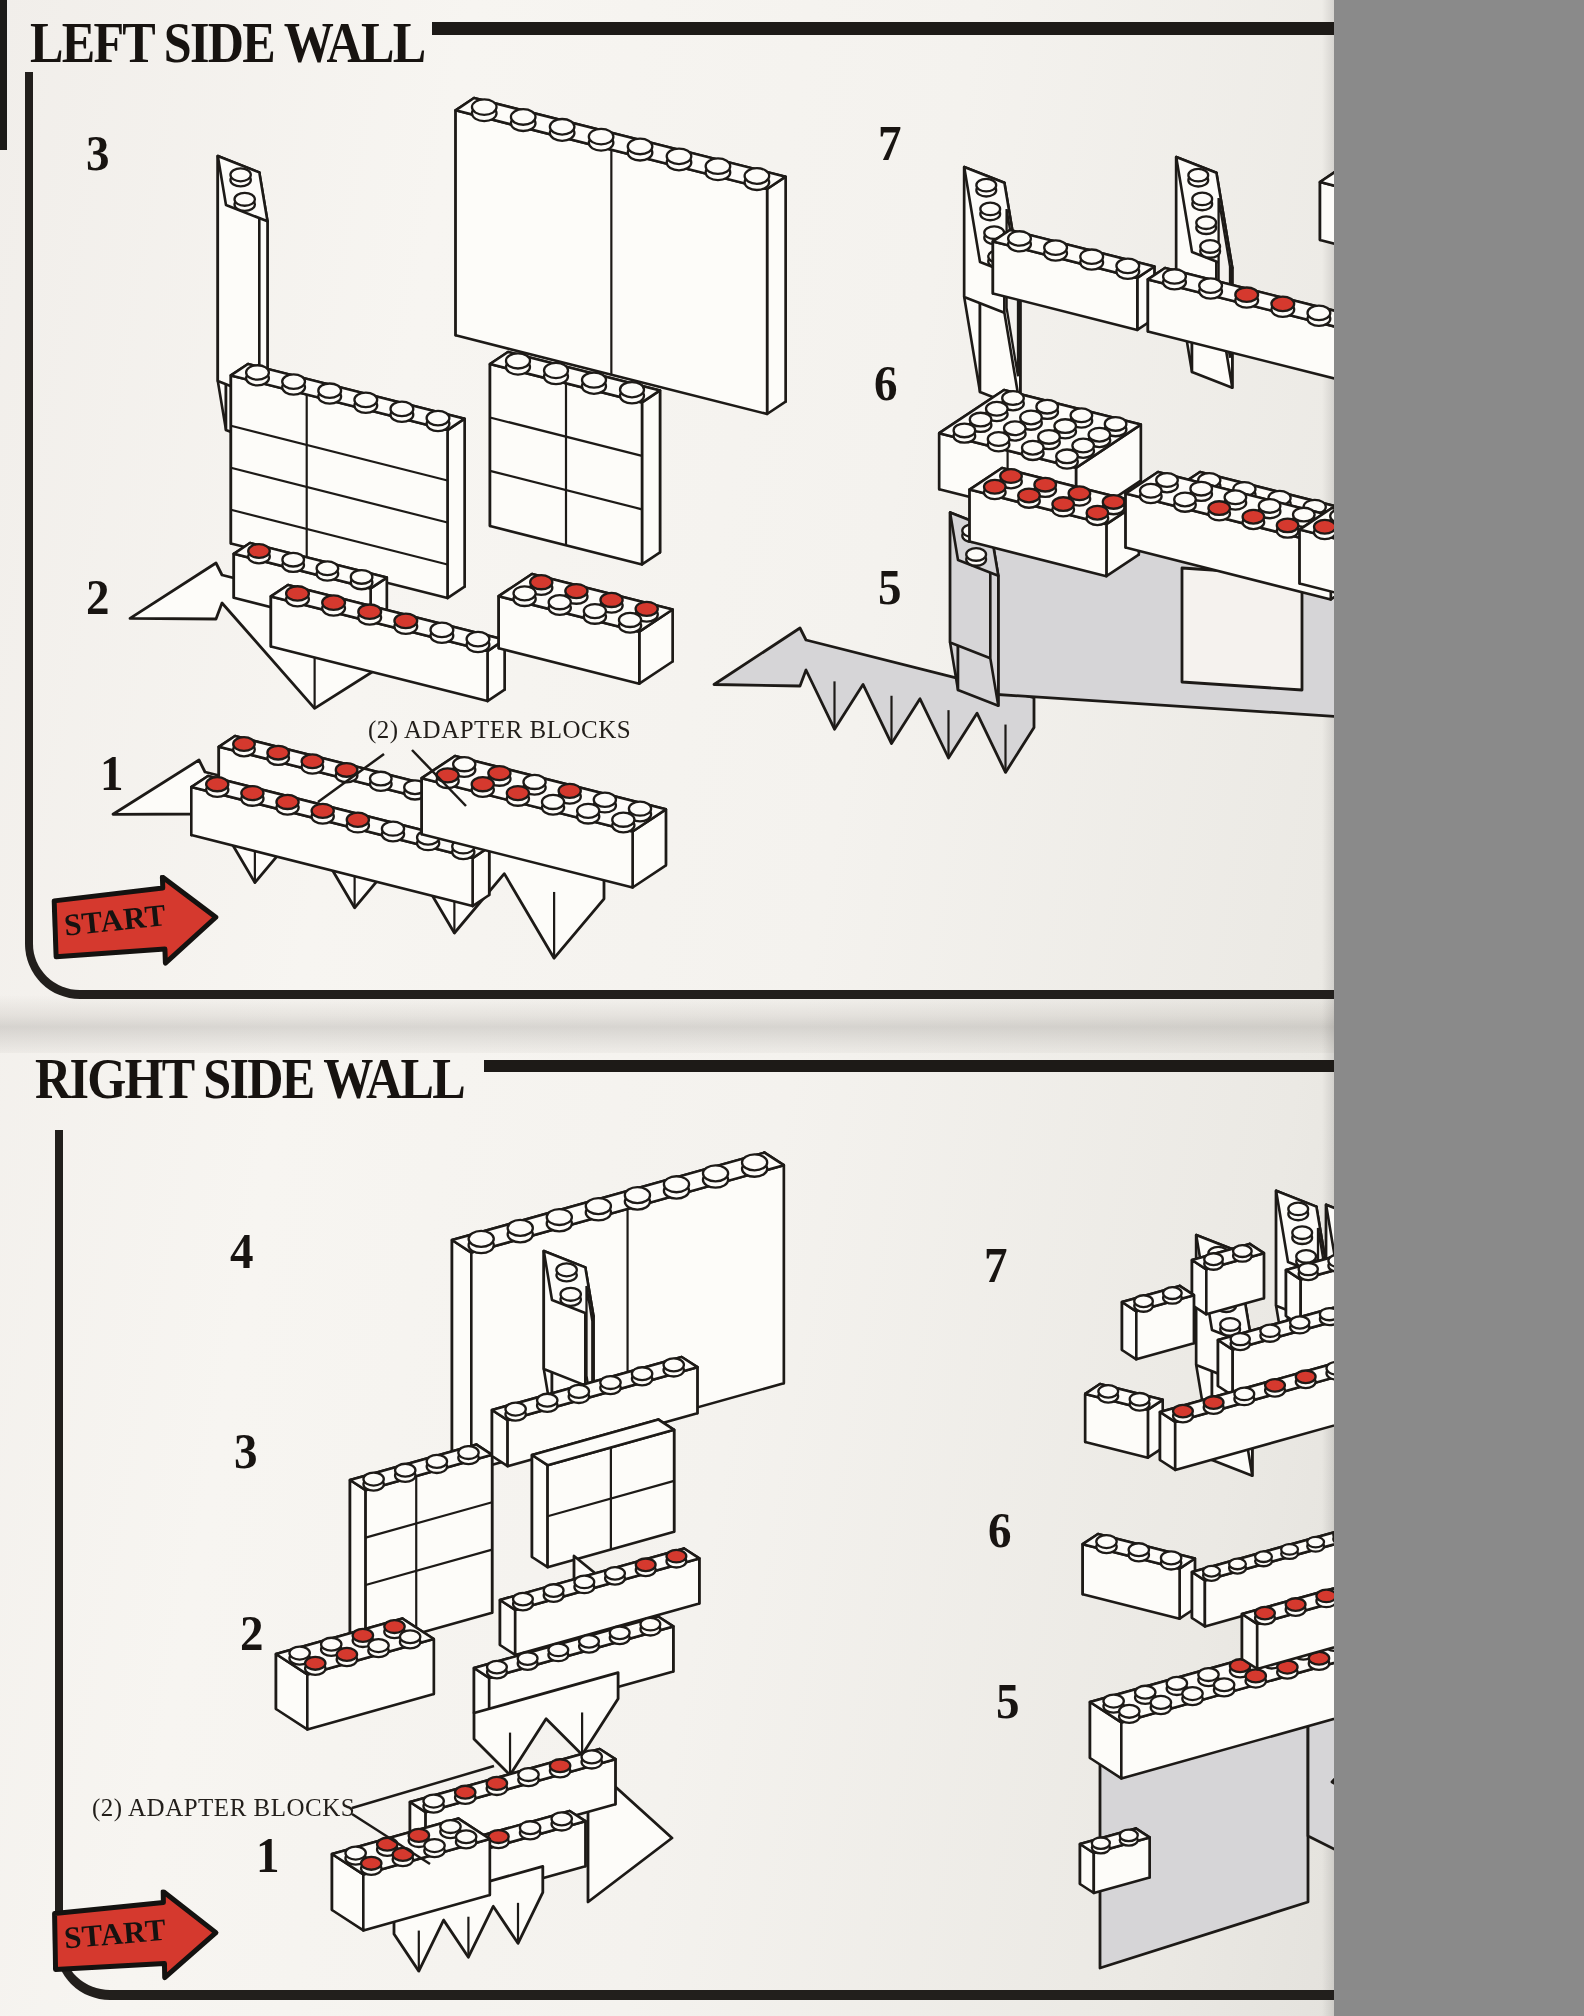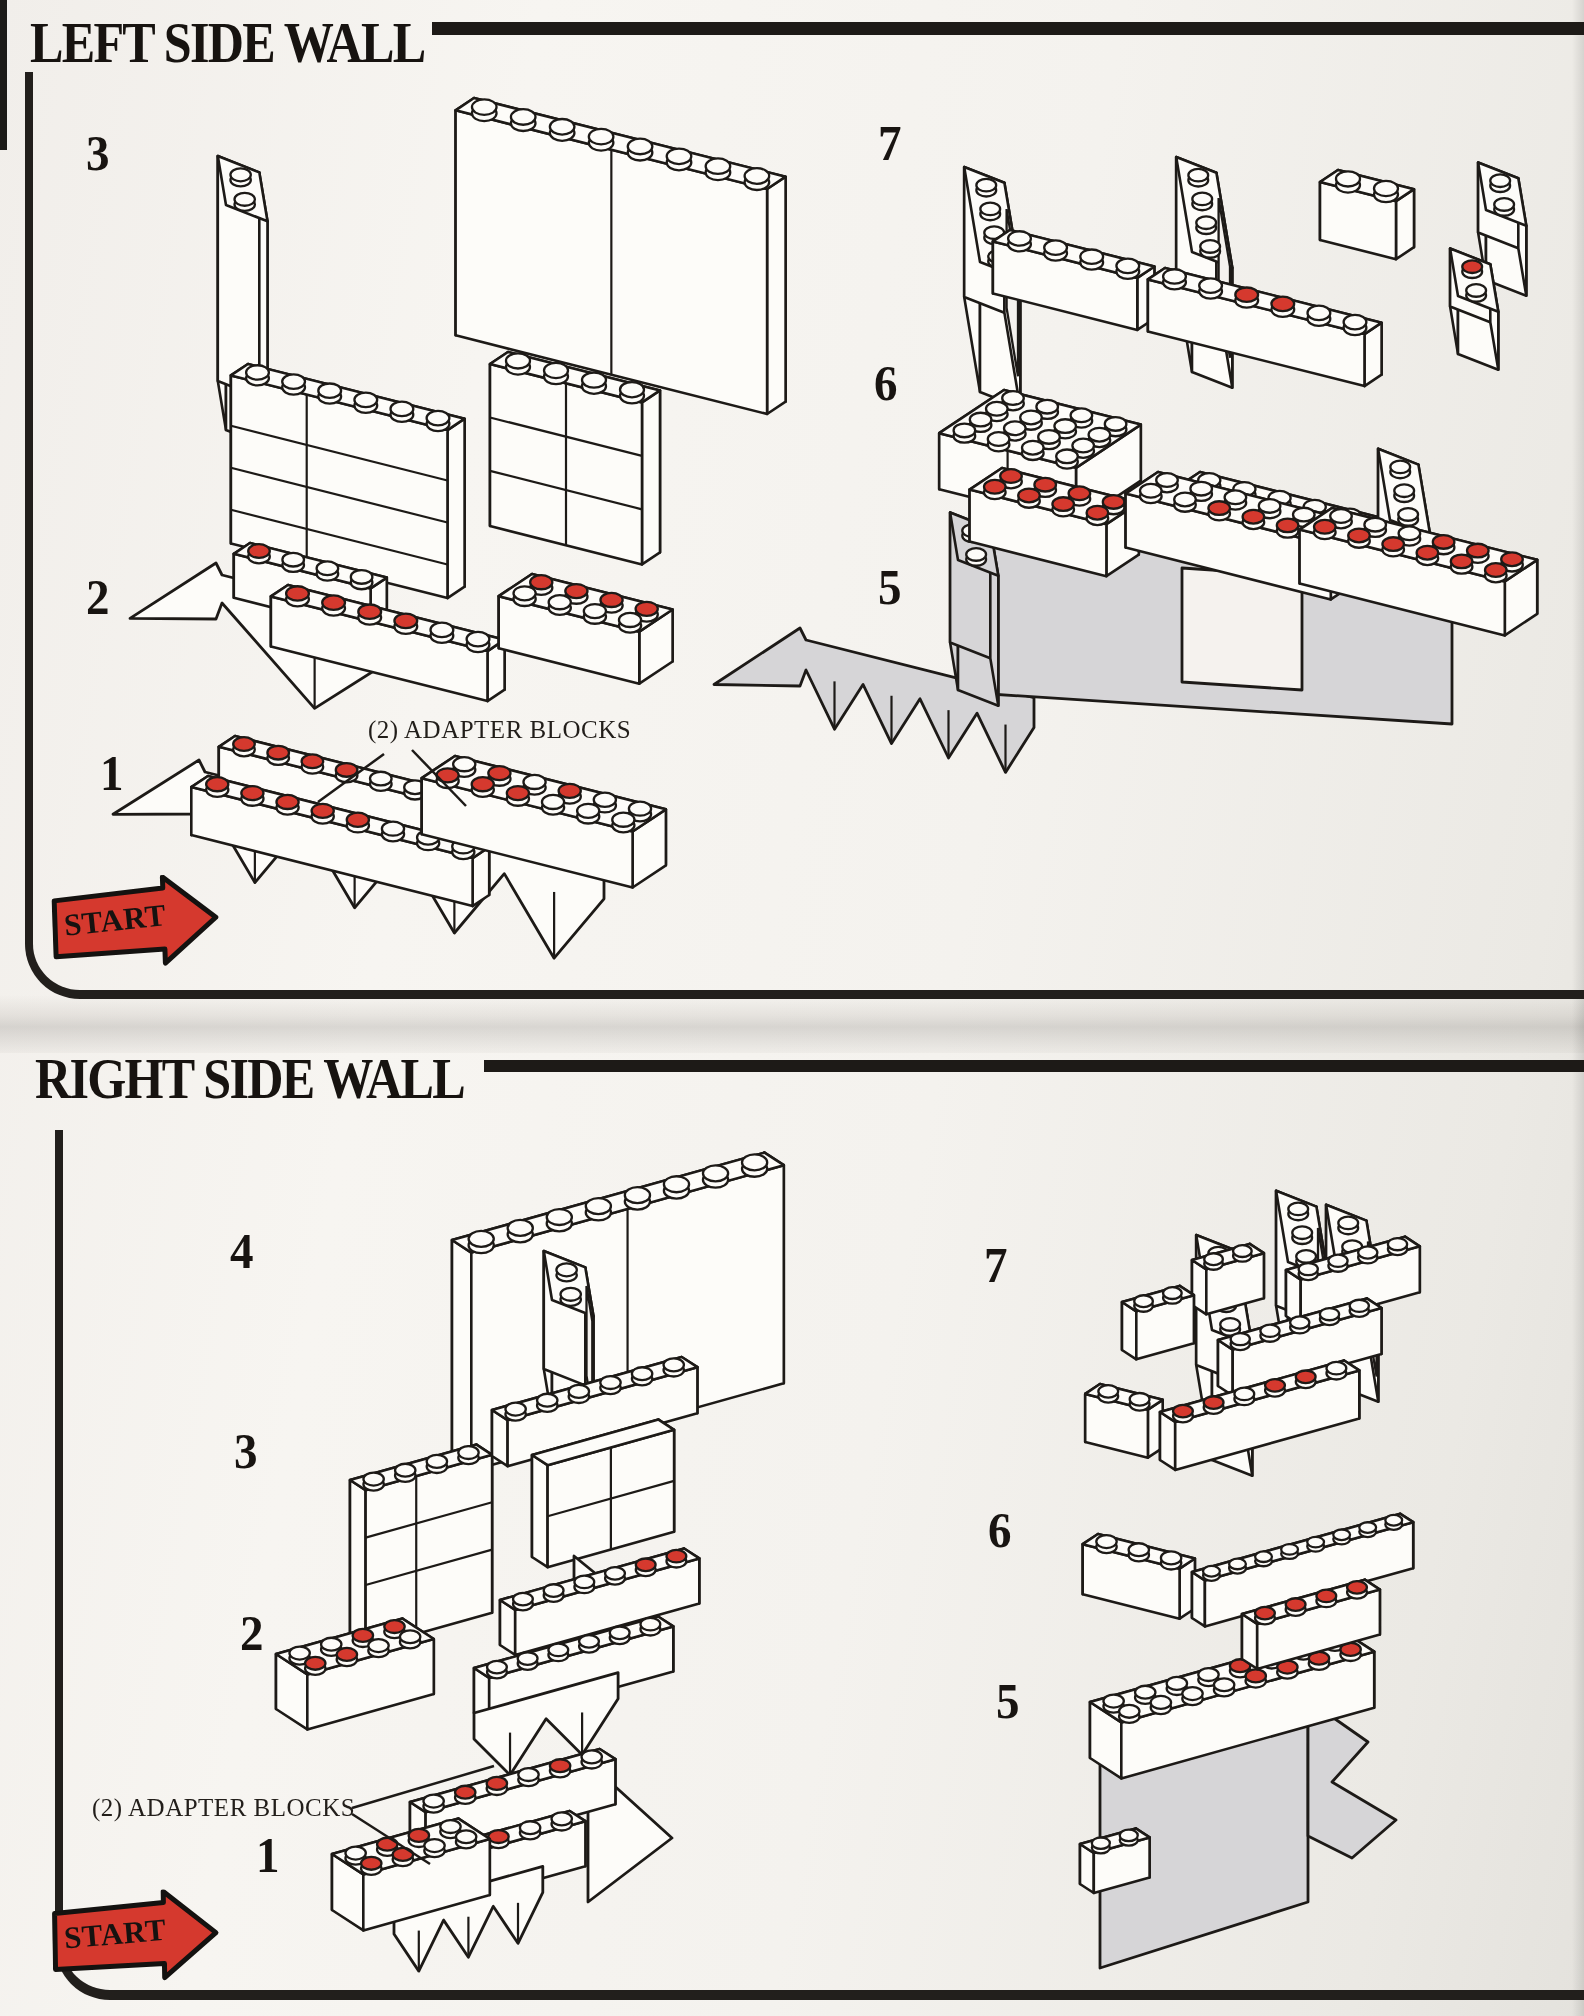--- a/index.html
+++ b/index.html
@@ -1,17 +1,17 @@
 <!DOCTYPE html>
 <html><head>
 <meta charset="utf-8">
 <style>
   html,body{margin:0;padding:0;background:#8a8a8a;}
   #page{
-    position:relative;width:1584px;height:2016px;overflow:hidden;
+    position:relative;width:1334px;height:2016px;overflow:hidden;
     background:linear-gradient(100deg,#f1eeea 0%,#f7f5f1 28%,#f4f2ee 58%,#ebe9e4 88%,#e4e2dd 100%);
     font-family:"Liberation Serif",serif;color:#1b1815;
   }
   .abs{position:absolute;}
   .panel-title{
     font-weight:700;font-size:57px;letter-spacing:-2px;white-space:nowrap;
     transform:scaleX(0.88);transform-origin:left top;color:#171310;
   }
   .title-rule{background:#1d1a17;height:13px;}
   .panel-border{

